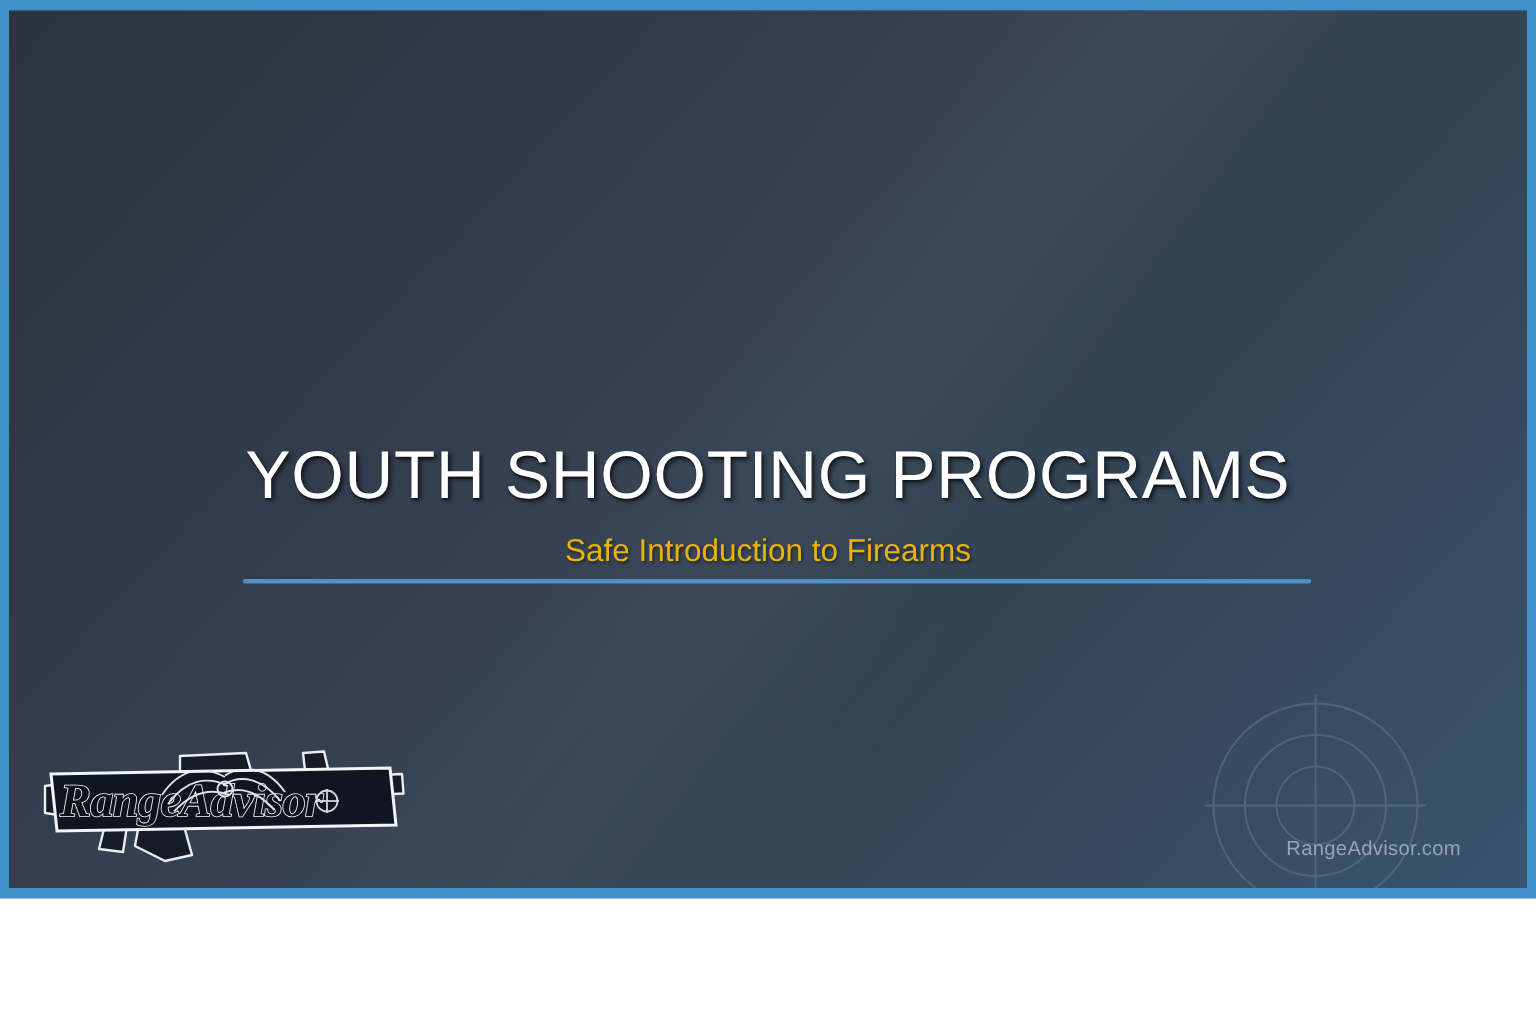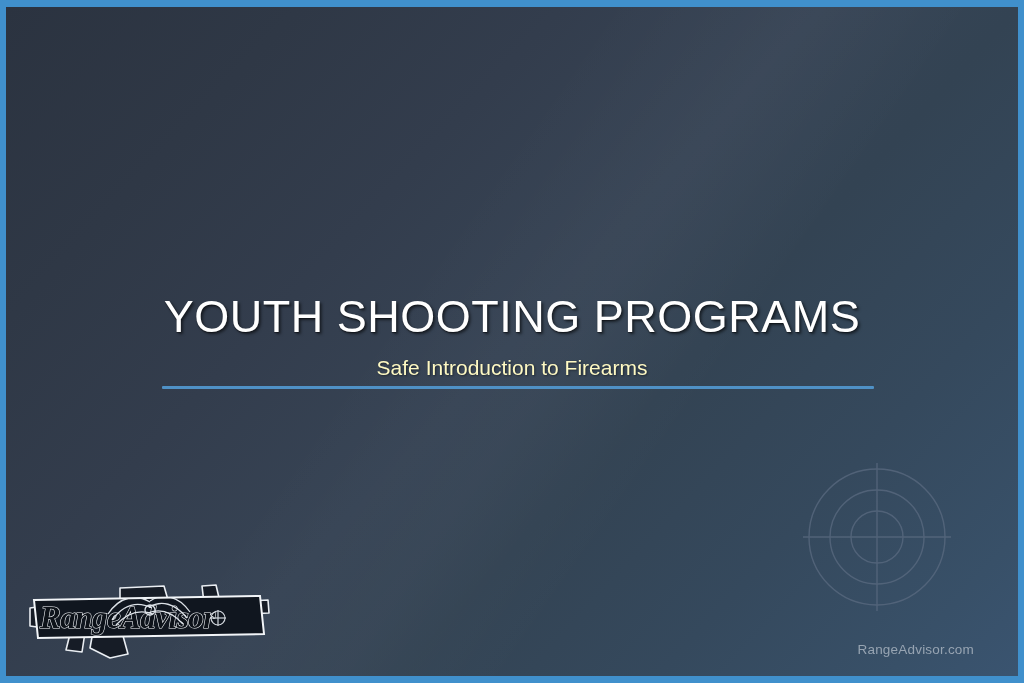--- a/index.html
+++ b/index.html
@@ -3,21 +3,21 @@
 <meta charset="utf-8">
 <style>
   html, body {
     margin: 0;
     padding: 0;
     background: #ffffff;
   }
   #slide {
     position: relative;
     width: 1024px;
-    height: 683px;
+    height: 599px;
     overflow: hidden;
     box-sizing: border-box;
     border: 6px solid #4090cc;
     border-top-width: 7px;
     border-bottom-width: 7px;
     font-family: "Liberation Sans", sans-serif;
     background: #333e4f;
   }
   
   #bg {
@@ -69,21 +69,21 @@
     color: #ffffff;
     font-weight: 400;
     line-height: 1.12;
     margin: 0;
     text-shadow: 2px 2px 3px rgba(0,0,0,0.55), 0 1px 1px rgba(0,0,0,0.4);
   }
   #page-subtitle {
     margin: 14px 0 0 0;
     font-size: 21px;
     font-weight: 400;
-    color: #fef9c3;
+    color: #eab308;
     text-shadow: 1px 1px 2px rgba(0,0,0,0.45);
   }
   #accent-rule {
     position: absolute;
     left: 156px;
     top: 379px;
     width: 712px;
     height: 3px;
     background: #4f91c6;
     border-radius: 1px;

